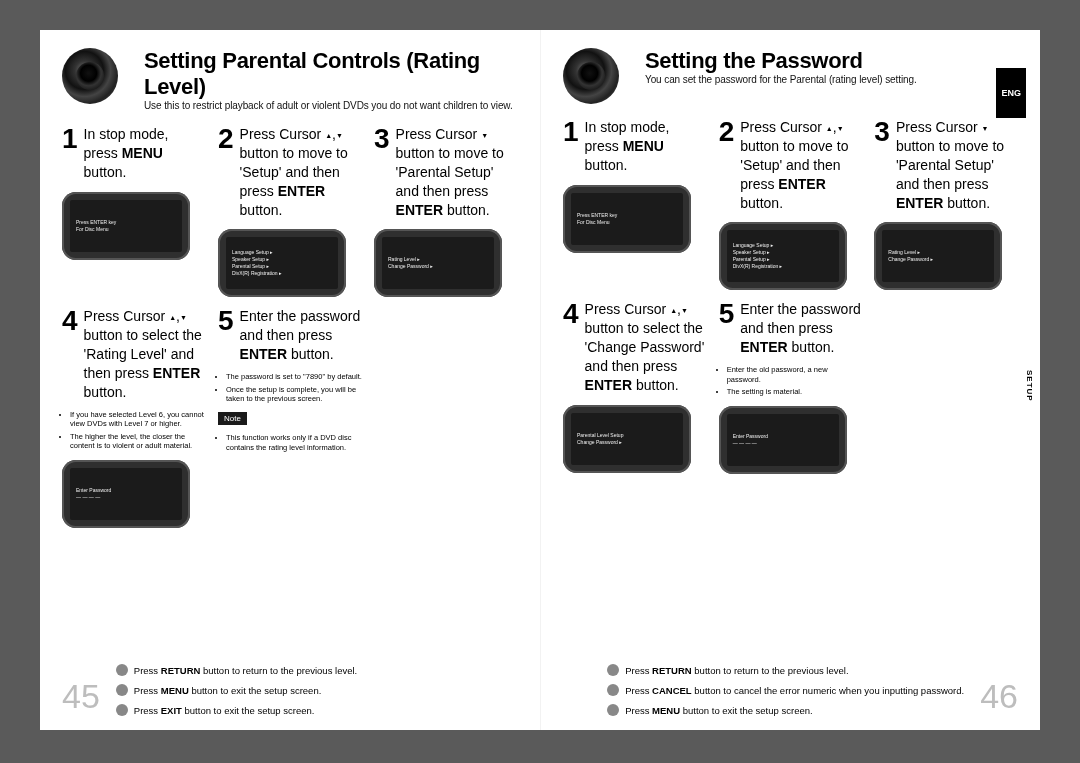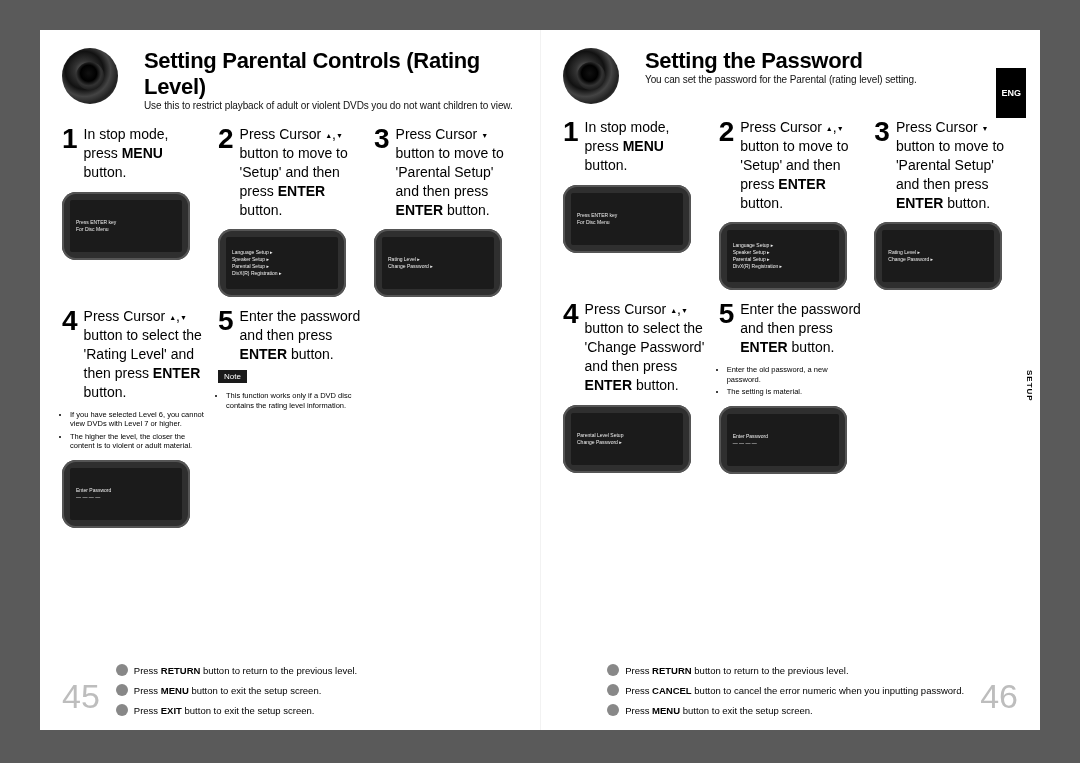--- a/index.html
+++ b/index.html
@@ -202,21 +202,24 @@
           <div class="screen">
             <div class="inner">
               <div>Enter Password</div>
               <div>— — — —</div>
             </div>
           </div>
         </div>
         <div class="step"><div class="step-head">
             <div class="stepnum">5</div>
             <div class="steptext">Enter the password and then press <b>ENTER</b> button.</div>
-          </div><div class="note-badge">Note</div><ul class="bullets">
+          </div><ul class="bullets">
+            <li>The password is set to "7890" by default.</li>
+            <li>Once the setup is complete, you will be taken to the previous screen.</li>
+          </ul><div class="note-badge">Note</div><ul class="bullets">
             <li>This function works only if a DVD disc contains the rating level information.</li>
           </ul></div>
       </div>
 
     <div class="bottom">
       <div class="pgnum">45</div>
       <div class="retlist">
           <div class="row">
             <div class="dot"></div>
             <span>Press <b>RETURN</b> button to return to the previous level.</span>

